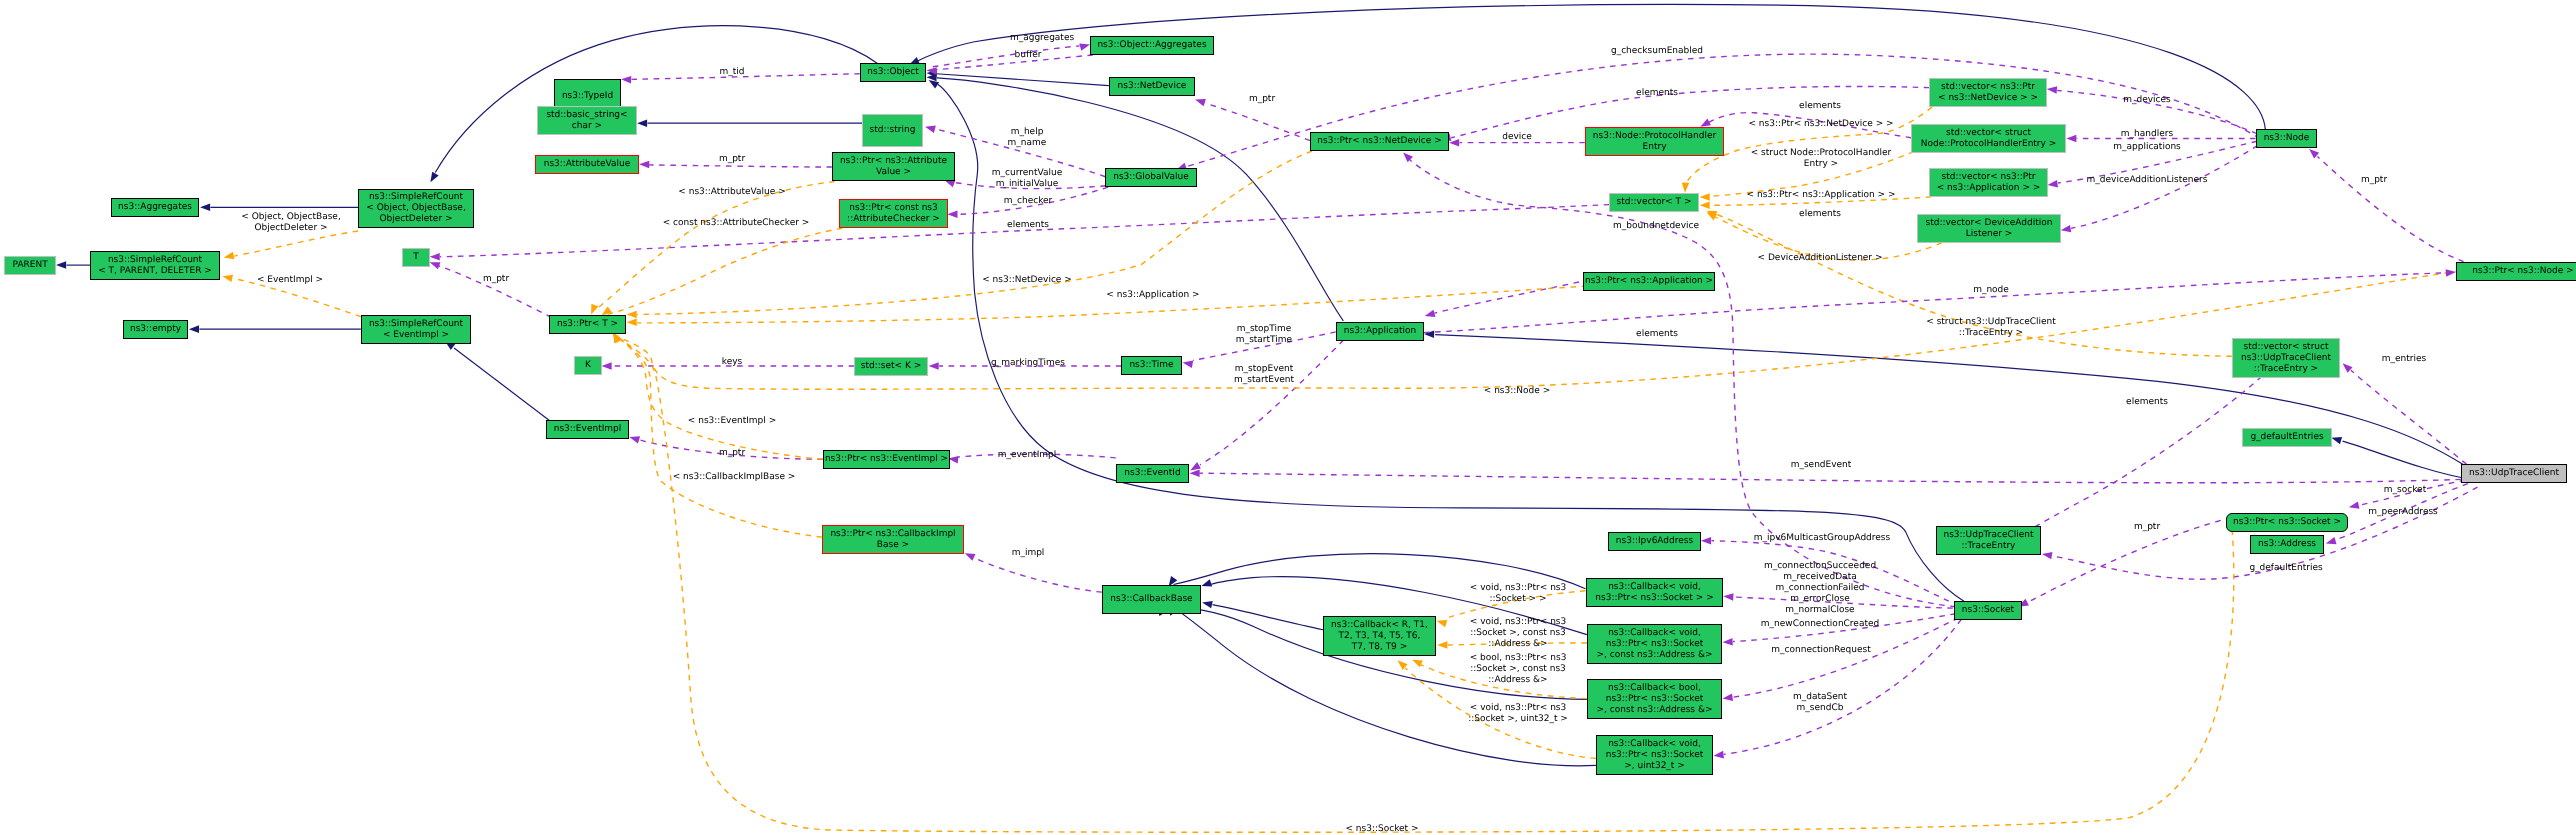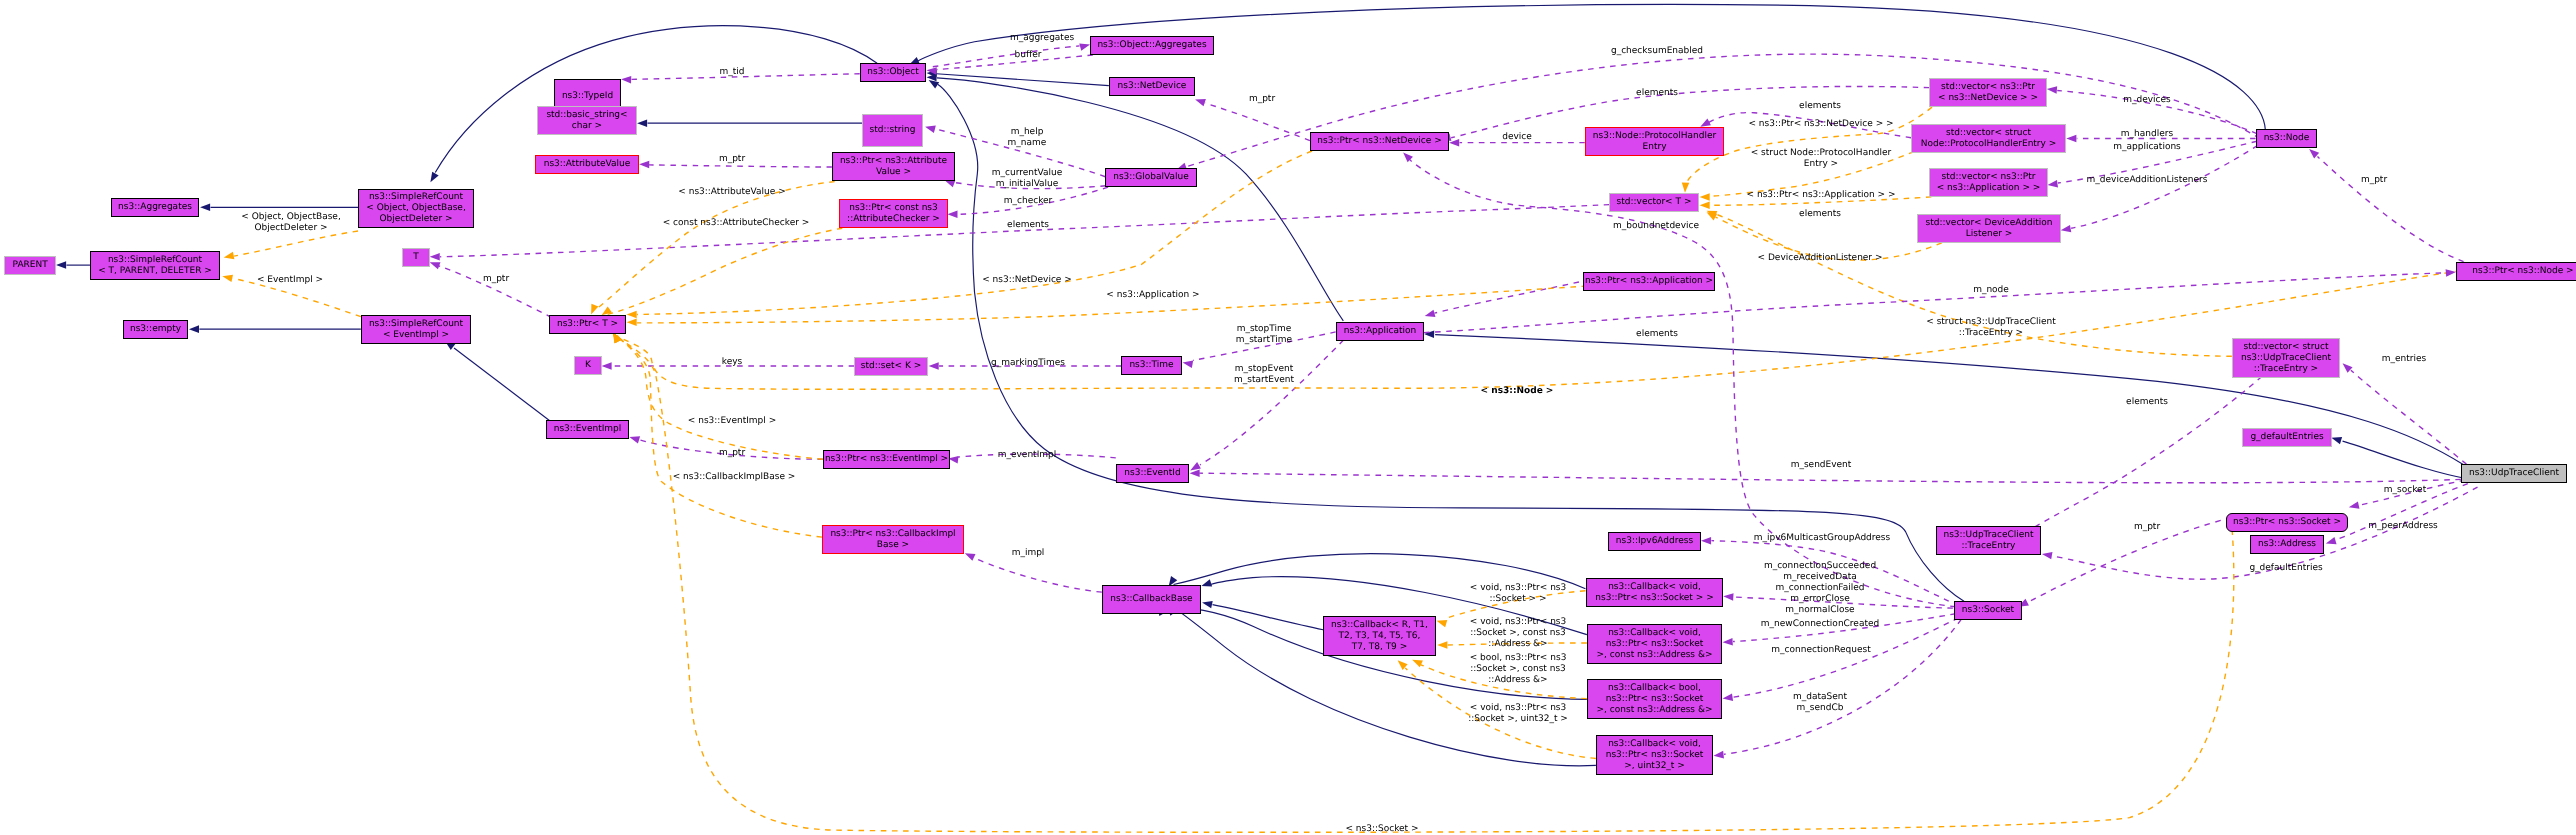--- a/index.html
+++ b/index.html
@@ -1,21 +1,21 @@
 <!DOCTYPE html>
 <html style="font-size:11px"><head>
 <meta charset="utf-8">
 <style>
   html,body{margin:0;padding:0;background:#ffffff;}
   #canvas{position:relative;width:2576px;height:835px;overflow:hidden;background:#fff;
           -webkit-font-smoothing:antialiased;text-rendering:geometricPrecision;
           font-family:"DejaVu Sans",sans-serif;}
   svg.layer{position:absolute;left:0;top:0;width:2576px;height:835px;}
   .nodebox{position:absolute;box-sizing:border-box;display:flex;align-items:center;justify-content:center;
-           text-align:center;font-size:9px;color:#000;line-height:11px;background:#d946ef;white-space:pre;}
+           text-align:center;font-size:9px;color:#000;line-height:11px;background:#22c55e;white-space:pre;}
   .b-solid{border:1px solid #000;}
   .b-gray{border:0.8px solid #c0c0c0;}
   .b-red{border:1px solid #ff0000;}
   .b-cur{border:1px solid #000;background:#bfbfbf;}
   .elabel{position:absolute;font-size:9px;color:#000;white-space:pre;text-align:center;
           line-height:11px;transform:translateX(-50%);}
   path.inh{fill:none;stroke:#191970;stroke-width:1.7;}
   path.use{fill:none;stroke:#9a32cd;stroke-width:2;stroke-dasharray:8 8;}
   path.tmp{fill:none;stroke:#ffa500;stroke-width:2;stroke-dasharray:8 8;}
   polygon.ainh{fill:#191970;stroke:none;}
@@ -306,24 +306,24 @@
       <div class="elabel" style="left: 2147px; top: 142px;">m_applications</div>
       <div class="elabel" style="left: 2147px; top: 175px;">m_deviceAdditionListeners</div>
       <div class="elabel" style="left: 2374px; top: 175px;">m_ptr</div>
       <div class="elabel" style="left: 1991px; top: 285px;">m_node</div>
       <div class="elabel" style="left: 1991px; top: 317px;">&lt; struct ns3::UdpTraceClient
 ::TraceEntry &gt;</div>
       <div class="elabel" style="left: 2147px; top: 397px;">elements</div>
       <div class="elabel" style="left: 2404px; top: 354px;">m_entries</div>
       <div class="elabel" style="left: 1821px; top: 460px;">m_sendEvent</div>
       <div class="elabel" style="left: 2405px; top: 485px;">m_socket</div>
-      <div class="elabel" style="left: 2403px; top: 521px; text-align: right;">m_peerAddress</div>
+      <div class="elabel" style="left: 2403px; top: 507px; text-align: right;">m_peerAddress</div>
       <div class="elabel" style="left: 2286px; top: 563px;">g_defaultEntries</div>
       <div class="elabel" style="left: 2147px; top: 522px;">m_ptr</div>
-      <div class="elabel" style="left: 1517px; top: 386px; font-weight: bold;">&lt; ns3::Node &gt;</div>
+      <div class="elabel" style="left: 1517px; top: 386px;">&lt; ns3::Node &gt;</div>
       <div class="elabel" style="left: 1657px; top: 329px;">elements</div>
       <div class="elabel" style="left: 1822px; top: 533px;">m_ipv6MulticastGroupAddress</div>
       <div class="elabel" style="left: 1820px; top: 561px;">m_connectionSucceeded
 m_receivedData
 m_connectionFailed
 m_errorClose
 m_normalClose</div>
       <div class="elabel" style="left: 1820px; top: 619px;">m_newConnectionCreated</div>
       <div class="elabel" style="left: 1821px; top: 645px;">m_connectionRequest</div>
       <div class="elabel" style="left: 1820px; top: 692px;">m_dataSent

